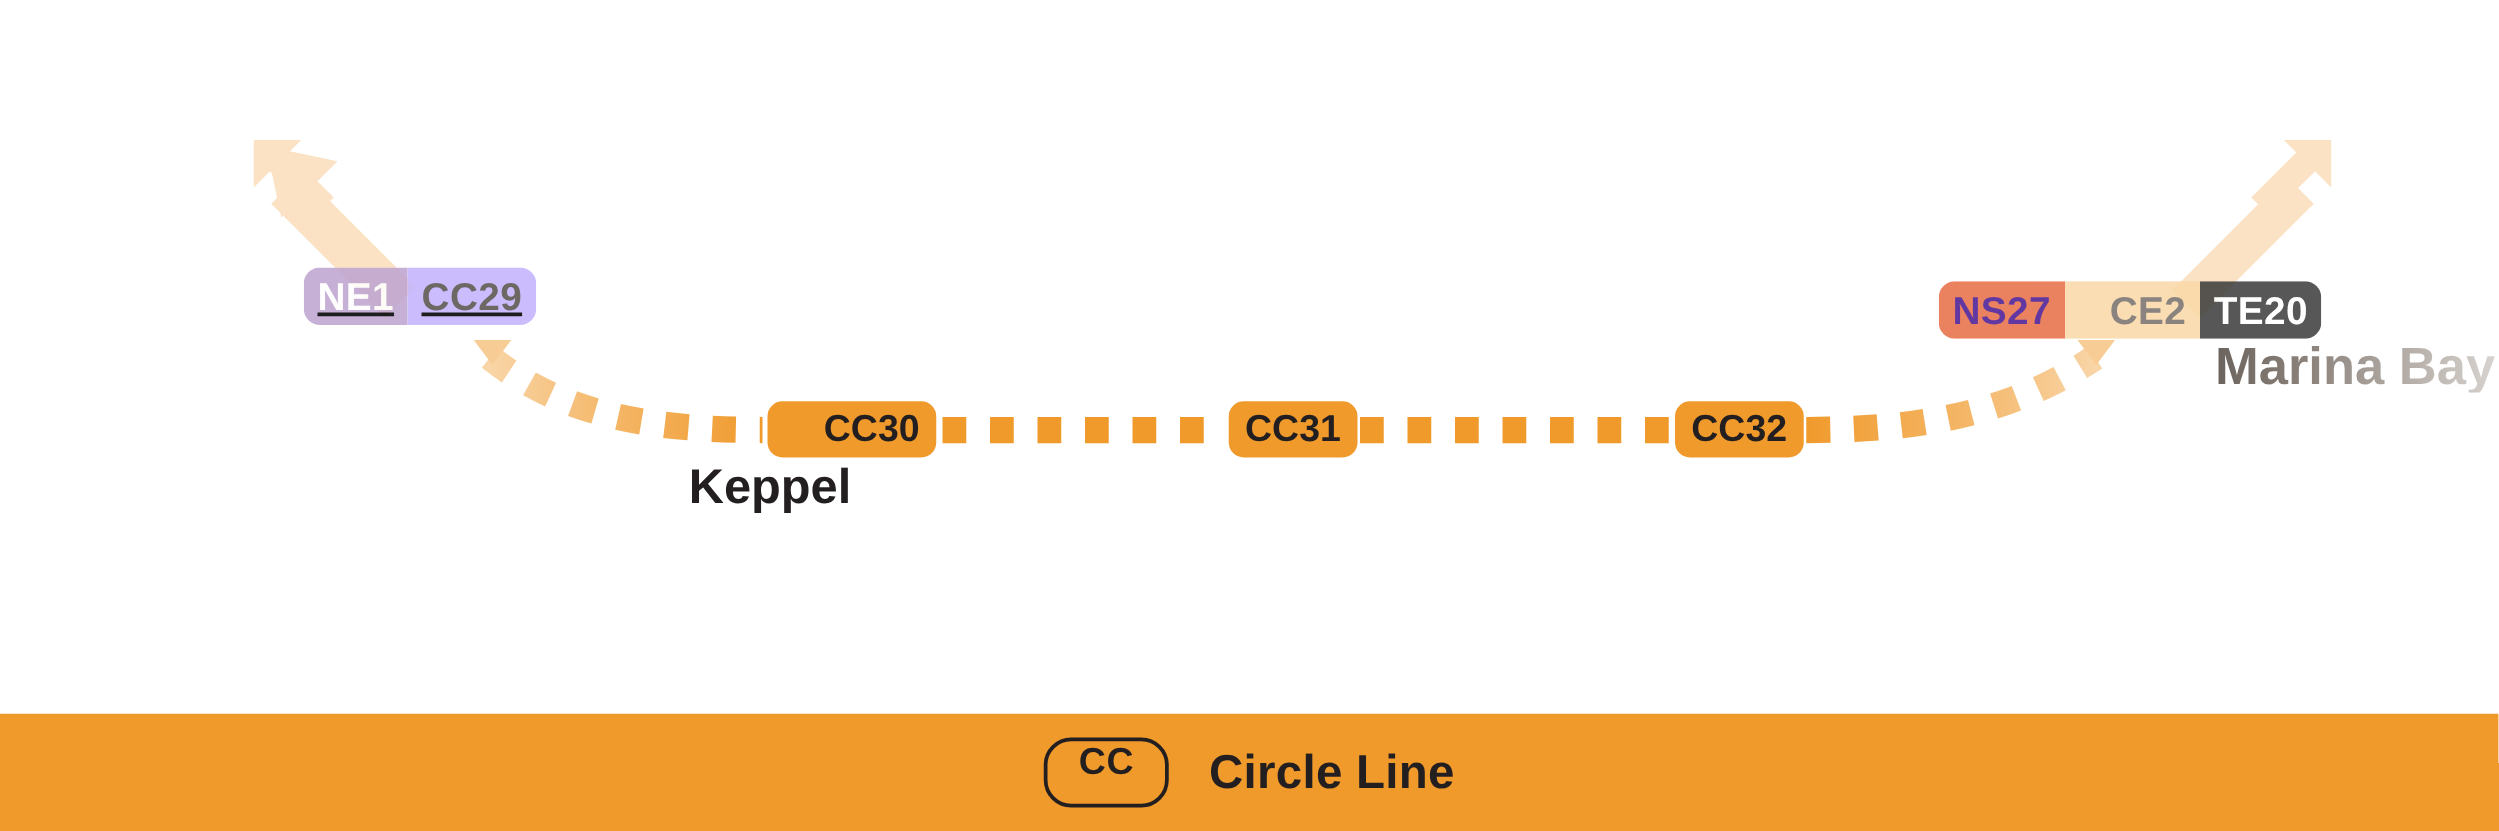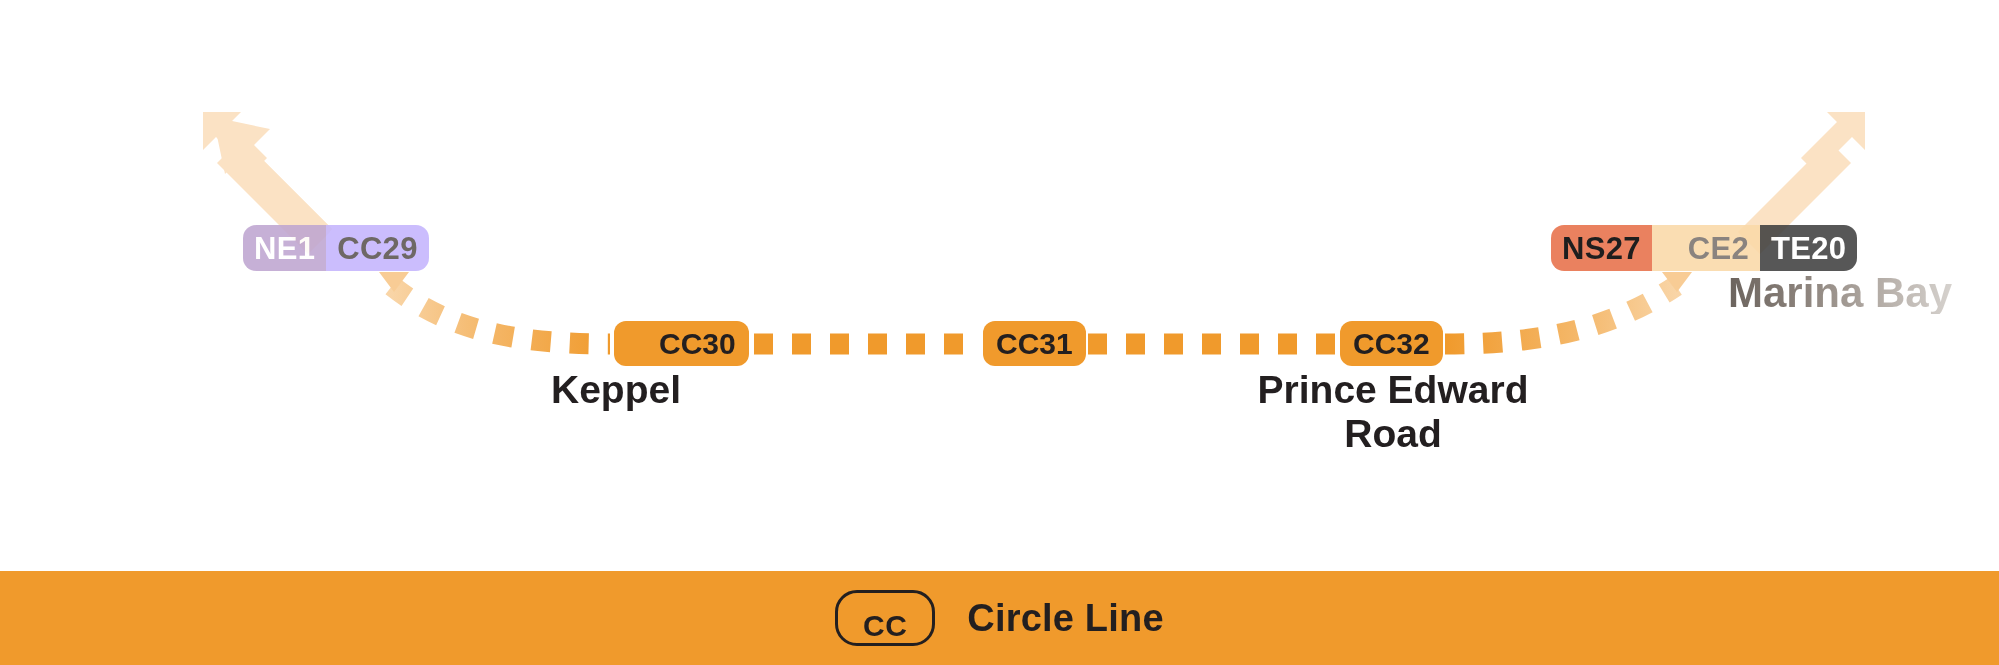--- a/index.html
+++ b/index.html
@@ -119,21 +119,21 @@
     display: flex;
     align-items: center;
     gap: 32px;
   }
   #legend-code {
     border: 3px solid #231f20;
     border-radius: 22px;
     width: 100px;
     height: 56px;
     display: flex;
-    align-items: flex-end;
+    align-items: flex-start;
     justify-content: center;
     box-sizing: border-box;
   }
   #legend-code span {
     font-size: 30px;
     font-weight: bold;
     color: #231f20;
     letter-spacing: 0.5px;
   }
   #legend-label {
@@ -181,46 +181,44 @@
       <polygon points="241,112 203,112 203,150 216,137 252,173 267,158 231,122 Z" fill="#FBE2C4"></polygon>
       <polygon points="330,232 239,141 217,163 308,254 Z" fill="#FBE2C4"></polygon>
     </g>
 
     <g>
       <polygon points="1827,112 1865,112 1865,150 1852,137 1816,173 1801,158 1837,122 Z" fill="#FBE2C4"></polygon>
       <polygon points="1738,232 1829,141 1851,163 1760,254 Z" fill="#FBE2C4"></polygon>
     </g>
   </svg>
 
-  <div class="badge terminal" id="badge-harbourfront" style="left:243px; top:225px;">
+  <div class="badge terminal" id="badge-harbourfront" style="left:243px; top:214px;text-decoration:underline;">
     <div class="seg" style="background:#BFA6D1; color:#ffffff;">NE1</div>
     <div class="seg" style="background:#c4b5fd; color:#5b5450;">CC29</div>
   </div>
 
   <div class="badge terminal" id="badge-marinabay" style="left:1551px; top:225px;">
-    <div class="seg" style="background:#E8704A; color:#000000;">NS27</div>
+    <div class="seg" style="background:#E8704A; color:#4c1d95;">NS27</div>
     <div class="seg" style="background:#FAD9A8; color:#7a736e;padding-left:36px;">CE2</div>
     <div class="seg" style="background:#404040; color:#ffffff;">TE20</div>
   </div>
-  <div class="term-name" id="name-marinabay" style="left:1728px; top:272px;">Marina Bay</div>
+  <div class="term-name" id="name-marinabay" style="left:1772px; top:272px;">Marina Bay</div>
 
   <div class="cc-badge" style="left:614px; top:321px;padding-left:45px;">
     <span>CC30</span>
   </div>
   <div class="st-name" style="left:476px; top:368px; width:280px;">Keppel</div>
 
   <div class="cc-badge" style="left:983px; top:321px;">
     <span>CC31</span>
   </div>
 
   <div class="cc-badge" style="left:1340px; top:321px;">
     <span>CC32</span>
   </div>
-  <div class="st-name" style="left:1228px; top:368px; width:330px;">Prince Edward
-Road</div>
 
   <div id="legend-bar">
     <div id="legend-inner">
       <div id="legend-code">
         <span>CC</span>
       </div>
       <div id="legend-label">Circle Line</div>
     </div>
   </div>
 

